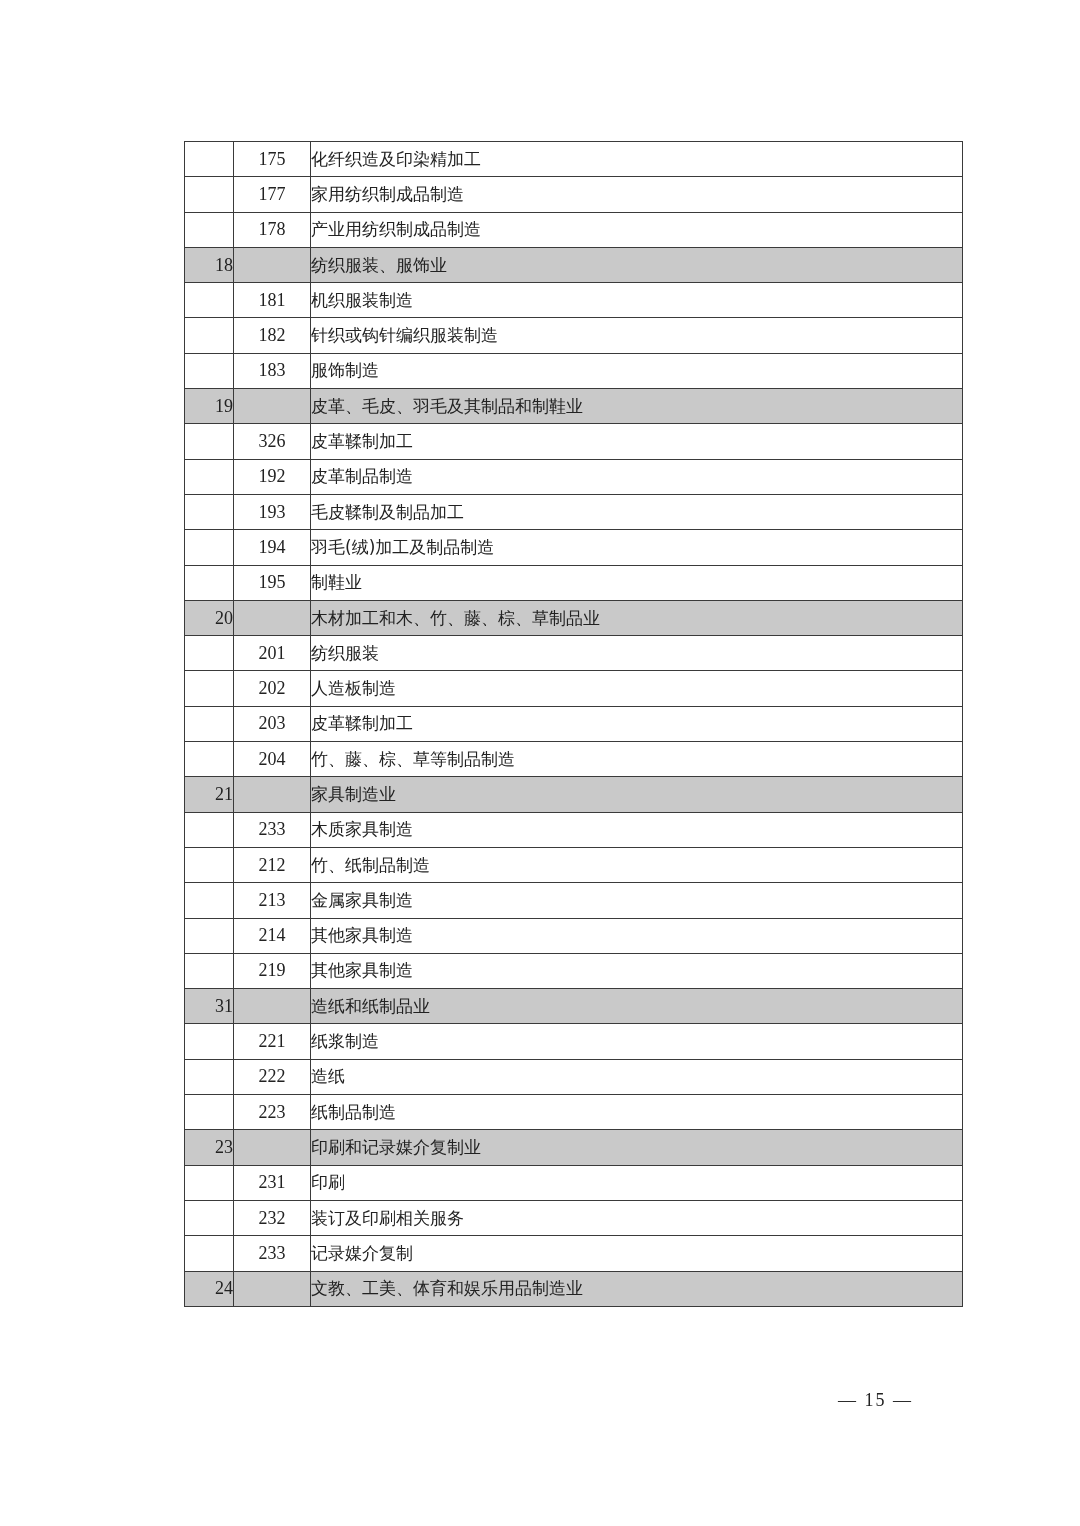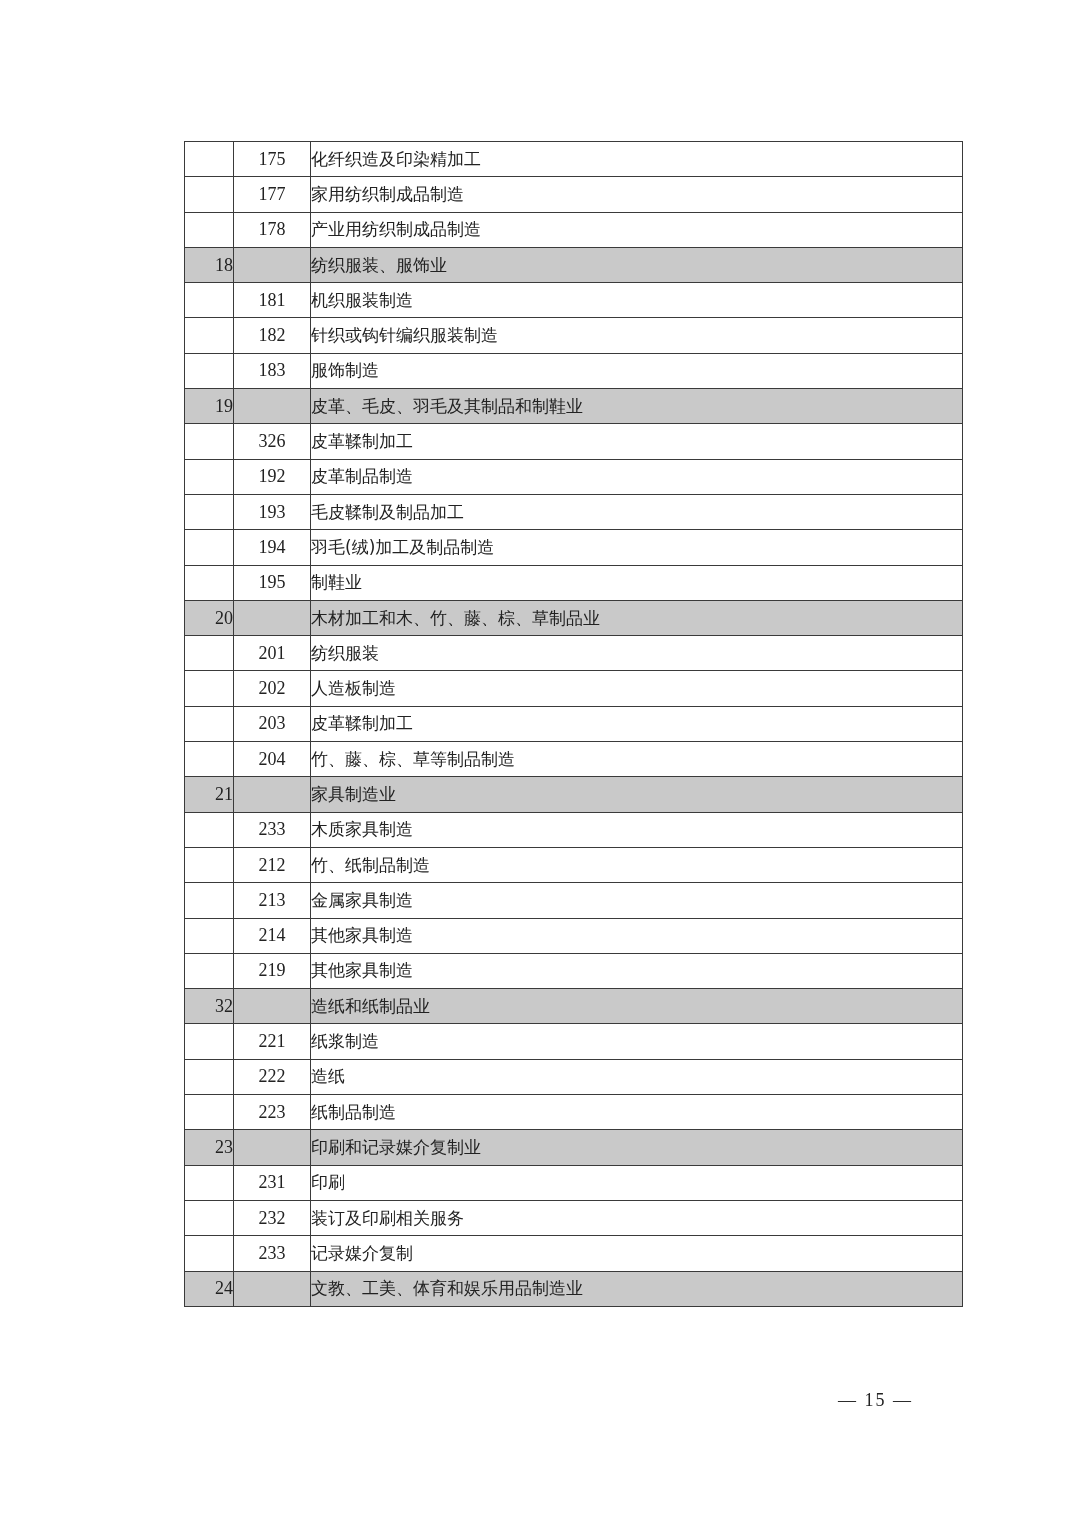--- a/index.html
+++ b/index.html
@@ -134,21 +134,21 @@
           <td class="c1"></td>
           <td class="c2">214</td>
           <td class="c3">其他家具制造</td>
         </tr>
         <tr>
           <td class="c1"></td>
           <td class="c2">219</td>
           <td class="c3">其他家具制造</td>
         </tr>
         <tr class="major">
-          <td class="c1">32</td>
+          <td class="c1">31</td>
           <td class="c2"></td>
           <td class="c3">造纸和纸制品业</td>
         </tr>
         <tr>
           <td class="c1"></td>
           <td class="c2">221</td>
           <td class="c3">纸浆制造</td>
         </tr>
         <tr>
           <td class="c1"></td>

